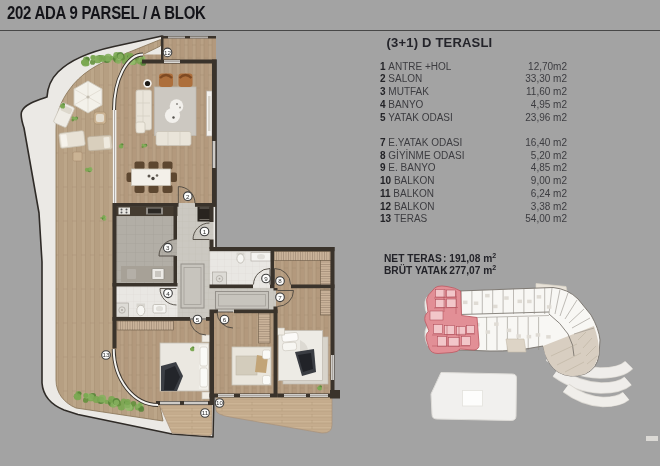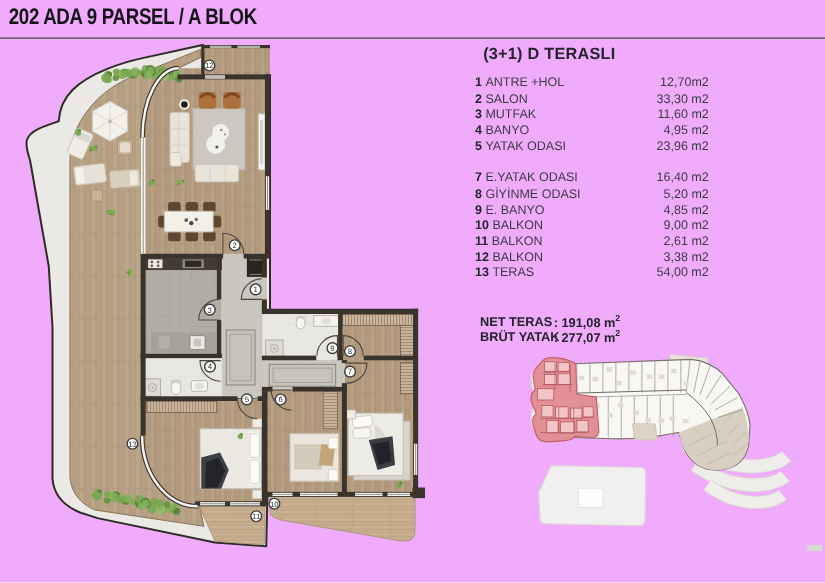--- a/index.html
+++ b/index.html
@@ -1,24 +1,24 @@
 <!DOCTYPE html>
 <html><head><meta charset="utf-8">
 <style>
 html,body{margin:0;padding:0;background:#fff;-webkit-font-smoothing:antialiased;}
 *{-webkit-font-smoothing:antialiased;}
-.page{position:relative;width:660px;height:466px;background:#f0abfc;overflow:hidden;
+.page{position:relative;width:660px;height:466px;background:#a3a3a3;overflow:hidden;
  font-family:"Liberation Sans",sans-serif;}
 .title{position:absolute;left:7px;top:3px;font-size:18px;font-weight:bold;color:#141419;
  letter-spacing:-0.3px;white-space:nowrap;transform:scaleX(0.83);transform-origin:0 0;}
 .hline{position:absolute;left:0;top:29.5px;width:660px;height:1.7px;background:#474747;}
 .ttitle{position:absolute;left:386.5px;top:34.5px;font-size:13px;font-weight:bold;color:#24242a;
  letter-spacing:0.2px;white-space:nowrap;}
 .row{position:absolute;left:380px;width:187px;height:12px;font-size:10px;color:#3c3c40;
- display:flex;justify-content:space-between;line-height:11.5px;white-space:nowrap;align-items:center;}
+ display:flex;justify-content:space-between;line-height:11.5px;white-space:nowrap;}
 .row .nm b{color:#232327;}
 .alan{position:absolute;left:384px;font-size:10.2px;font-weight:bold;color:#232329;white-space:nowrap;}
 .alan .lb{display:inline-block;width:59px;}
 sup{font-size:7px;}
 </style></head>
 <body>
 <div class="page">
 <svg width="660" height="466" viewBox="0 0 660 466" xmlns="http://www.w3.org/2000/svg" style="position:absolute;left:0;top:0">
 <defs>
 <pattern id="woodV" width="8" height="30" patternUnits="userSpaceOnUse">
@@ -715,21 +715,21 @@
 <div class="row" style="top:162.4px">
       <span class="nm"><b>9</b>&nbsp;E. BANYO</span>
       <span class="vl">4,85 m2</span>
     </div>
 <div class="row" style="top:175.1px">
       <span class="nm"><b>10</b>&nbsp;BALKON</span>
       <span class="vl">9,00 m2</span>
     </div>
 <div class="row" style="top:187.8px">
       <span class="nm"><b>11</b>&nbsp;BALKON</span>
-      <span class="vl">2,61 m2</span>
+      <span class="vl">6,24 m2</span>
     </div>
 <div class="row" style="top:200.5px">
       <span class="nm"><b>12</b>&nbsp;BALKON</span>
       <span class="vl">3,38 m2</span>
     </div>
 <div class="row" style="top:213.2px">
       <span class="nm"><b>13</b>&nbsp;TERAS</span>
       <span class="vl">54,00 m2</span>
     </div>
 

